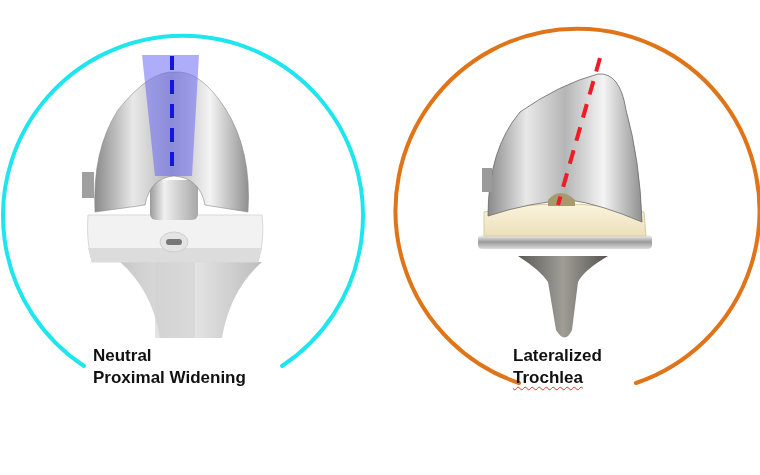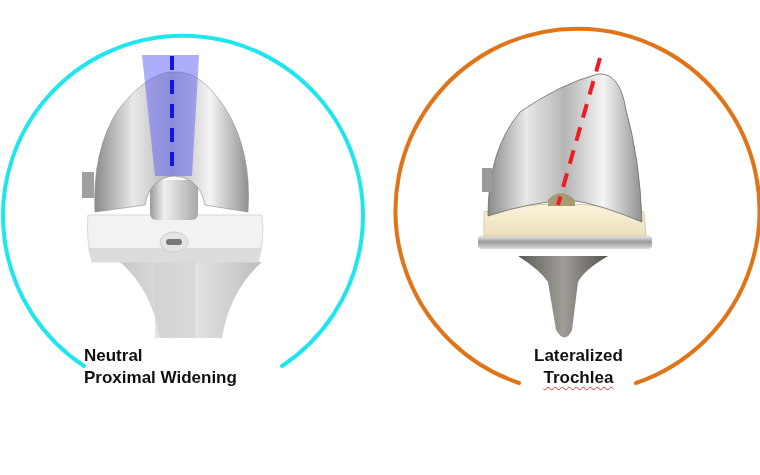--- a/index.html
+++ b/index.html
@@ -86,21 +86,21 @@
 
       <path d="M 488 216 Q 488 150 520 112 Q 560 84 598 74 Q 620 72 626 110 Q 640 160 642 222 Q 600 204 570 200 Q 530 202 488 216 Z" fill="url(#metal)" stroke="#6a6a6a" stroke-width="0.8"></path>
       <path d="M 548 200 Q 560 186 575 200 L 575 206 L 548 206 Z" fill="#a89a70"></path>
       <rect x="482" y="168" width="10" height="24" fill="#9a9a9a"></rect>
     </g>
 
     <line x1="600" y1="58" x2="558" y2="205" stroke="#ee1c24" stroke-width="4" stroke-dasharray="14,10"></line>
   </g>
 </svg>
 
-<div class="label" style="left:84px; top:345px;">
+<div class="label" style="left:93px; top:345px;">
   <span>Neutral</span>
   <span>Proximal Widening</span>
 </div>
 
-<div class="label" style="left:534px; top:345px;text-align:center;">
+<div class="label" style="left:513px; top:345px;">
   <span>Lateralized</span>
   <span class="squiggle" style="display:inline-block">Trochlea</span>
 </div>
 
 </body></html>

